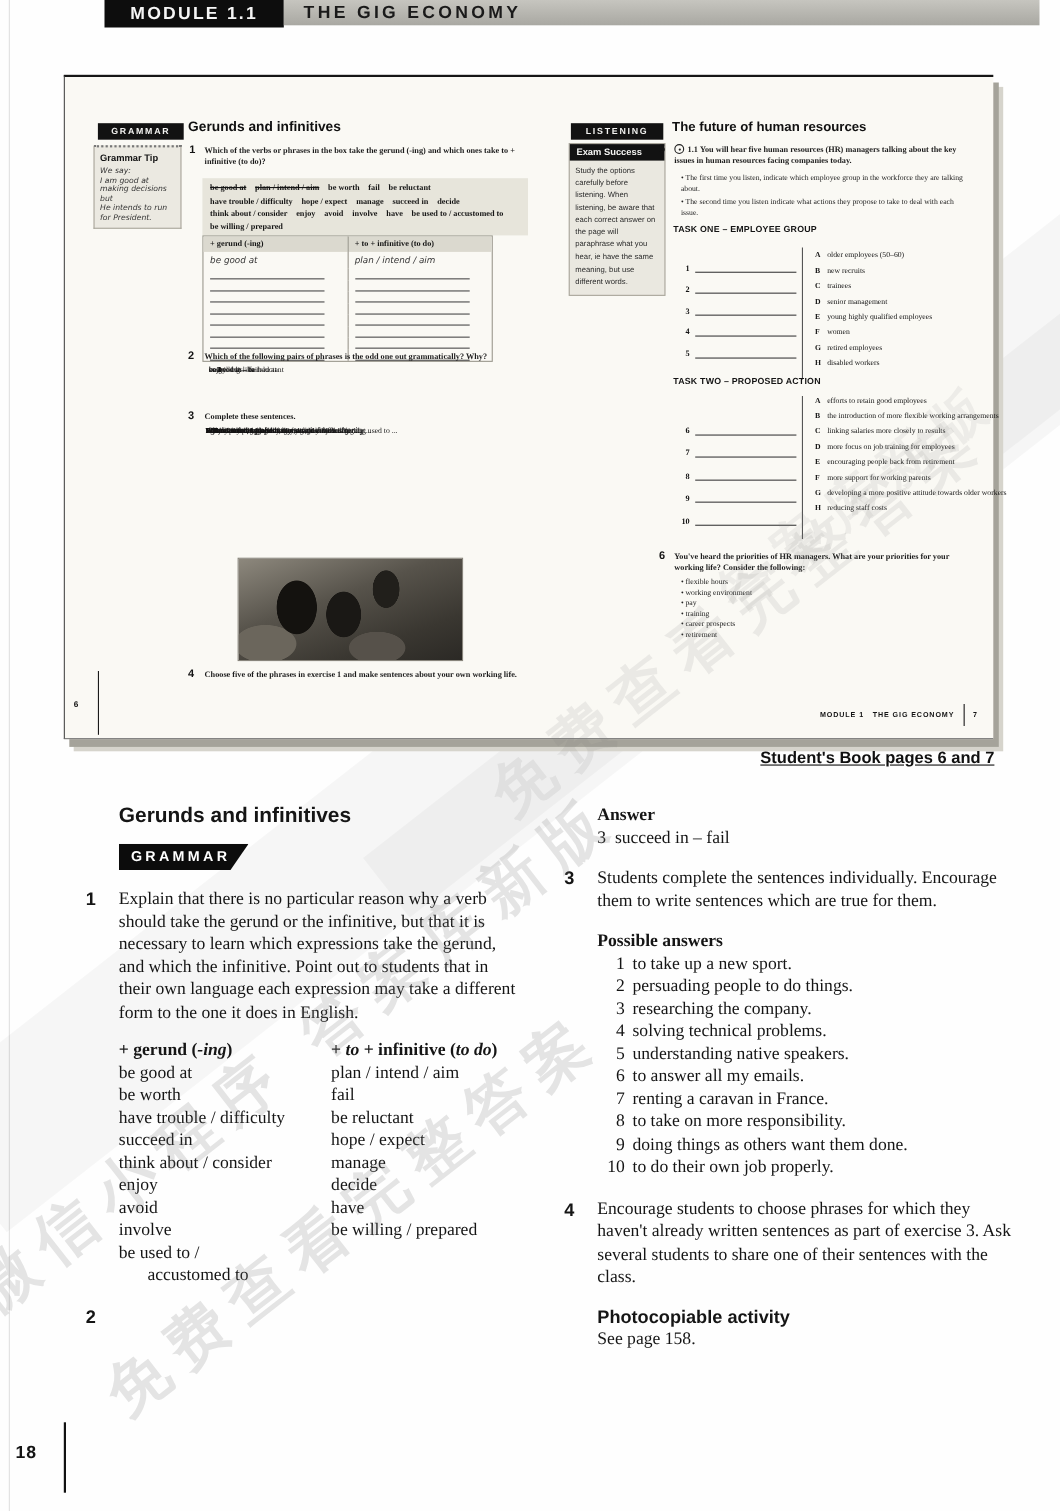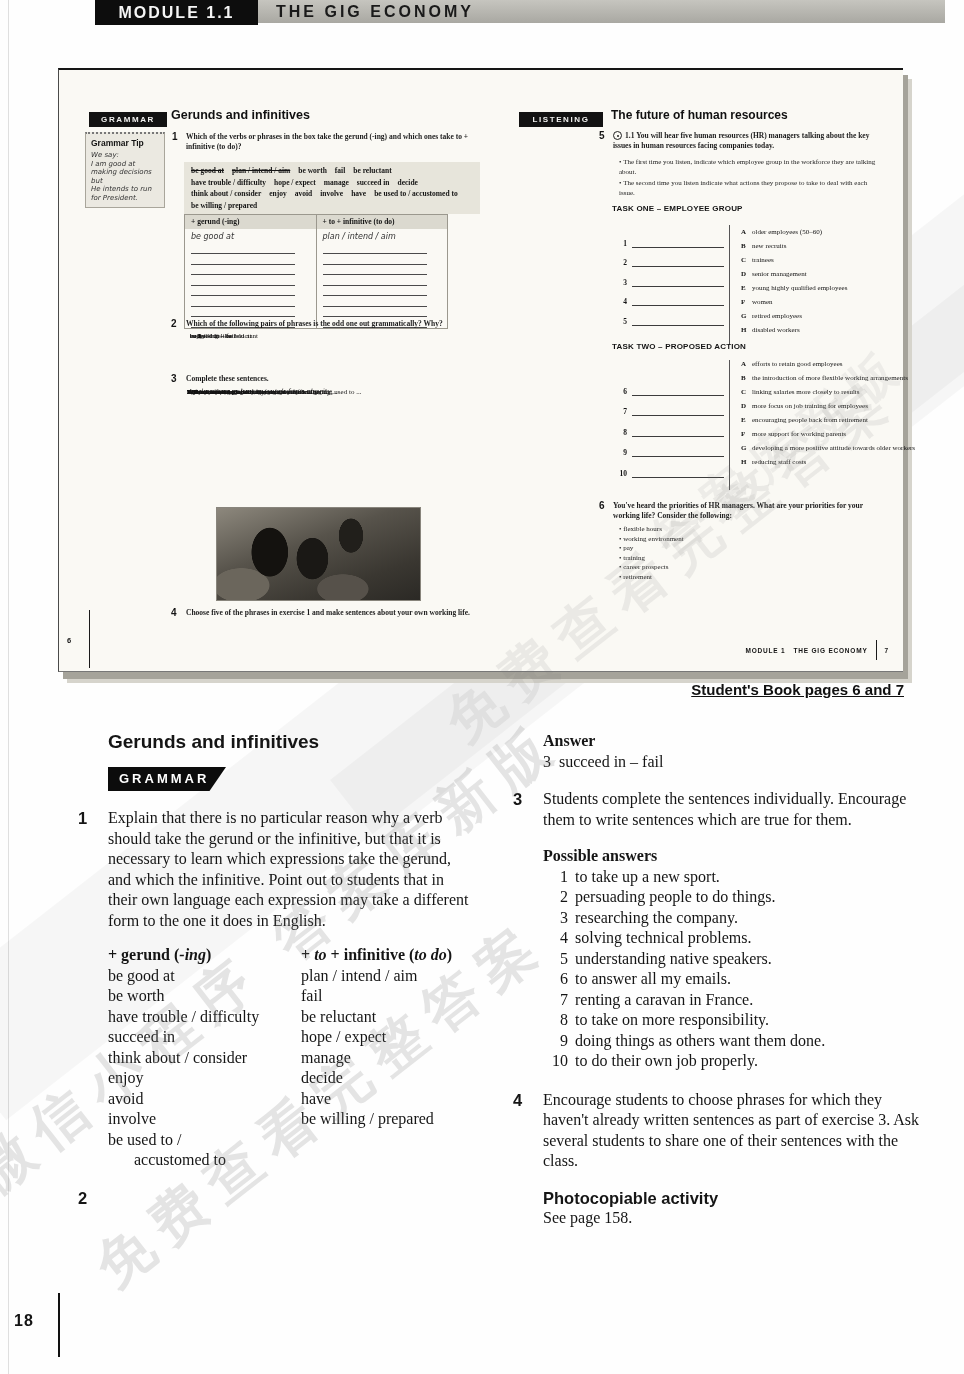--- a/index.html
+++ b/index.html
@@ -332,20 +332,24 @@
     <div class="photo"></div>
 
     <div class="s-exnum" style="left:112px; top:537px;">4</div>
     <div class="s-inst" style="left:127px; top:538px; width:290px;">Choose five of the phrases in exercise 1 and make sentences about your own working life.</div>
 
     <div style="left:8px; top:566px; font:bold 7.5px 'Liberation Sans',sans-serif;">6</div>
     <div class="vbar" style="left:30px; top:540px; height:58px;"></div>
 
     <div class="s-badge" style="left:460px; top:42px; width:84px;">LISTENING</div>
 
+    <div class="exam">
+      <span class="eh">Exam Success</span>
+      <span class="eb">Study the options carefully before listening. When listening, be aware that each correct answer on the page will paraphrase what you hear, ie have the same meaning, but use different words.</span>
+    </div>
 
     <div class="s-h" style="left:552px; top:38px; font-size:12px;">The future of human resources</div>
 
     <div class="s-exnum" style="left:540px; top:60px;">5</div>
     <div class="s-inst" style="left:554px; top:61px; width:268px;">
       <span class="audio-ic" style="position:relative;"></span><span style="position:static;">1.1</span>&nbsp;<span style="position:static;">You will hear five human resources (HR) managers talking about the key issues in human resources facing companies today.</span>
     </div>
     <div class="list-flow" style="left:560px; top:88px; width:262px;">
 
     <div class="blt s-small" style="position:static; margin-bottom:2px;">The first time you listen, indicate which employee group in the workforce they are talking about.</div>

